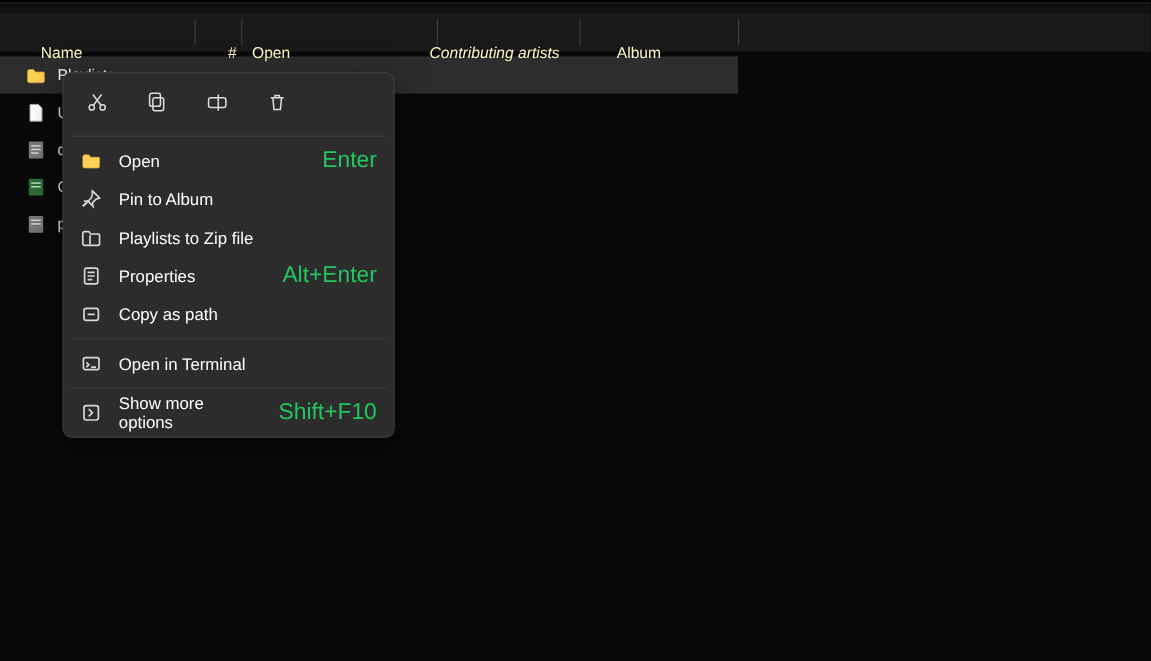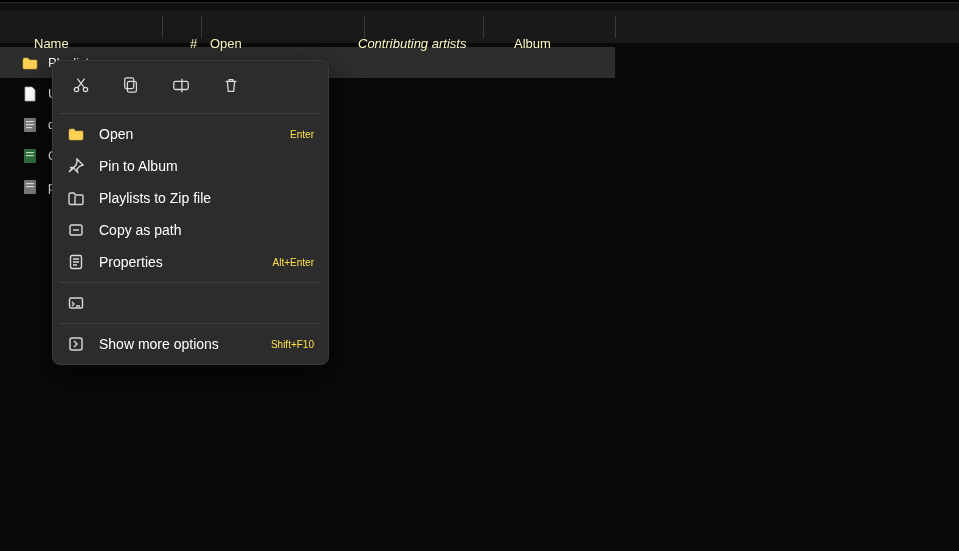--- a/index.html
+++ b/index.html
@@ -94,21 +94,21 @@
     display: flex;
     align-items: center;
     height: 32px;
     padding: 0 14px 0 14px;
     gap: 14px;
     color: #fff;
   }
   .cm-item .mi-icon { width:18px; display:flex; justify-content:center; }
   .cm-item .mi-icon svg { width:16px; height:16px; stroke:#d8d8d8; fill:none; stroke-width:1.4; }
   .cm-item .mi-label { flex:1; font-size:14px; }
-  .cm-item .mi-short { color:#fde047; font-size:10px; }
+  .cm-item .mi-short { color:#22c55e; font-size:19px; }
 </style>
 </head>
 <body>
 
 <div class="top-strip"></div>
 <div class="top-bar"></div>
 
 <div class="columns">
   <span class="col first" style="position:absolute; left:14px;">Name</span>
   <span class="col" style="position:absolute; left:170px;">#</span>
@@ -223,46 +223,47 @@
         <svg viewBox="0 0 16 16">
           <path d="M1 4.5c0-.8.7-1.5 1.5-1.5H6l1.5 2H14c.6 0 1 .4 1 1V13c0 .8-.7 1.5-1.5 1.5h-11A1.5 1.5 0 0 1 1 13z"></path>
           <path d="M7 6v8"></path>
         </svg>
       </span>
     <span class="mi-label">Playlists to Zip file</span>
   </div>
   <div class="cm-item">
     <span class="mi-icon">
         <svg viewBox="0 0 16 16">
+          <rect x="2.5" y="1.5" width="11" height="13" rx="1.5"></rect>
+          <path d="M5 5h6M5 8h6M5 11h4"></path>
+        </svg>
+      </span>
+    <span class="mi-label">Properties</span>
+    <span class="mi-short">Alt+Enter</span>
+  </div>
+  <div class="cm-item">
+    <span class="mi-icon">
+        <svg viewBox="0 0 16 16">
           <rect x="2" y="3" width="12" height="10" rx="2"></rect>
           <path d="M5 8h6"></path>
         </svg>
       </span>
     <span class="mi-label">Copy as path</span>
   </div>
-  <div class="cm-item">
-    <span class="mi-icon">
-        <svg viewBox="0 0 16 16">
-          <rect x="2.5" y="1.5" width="11" height="13" rx="1.5"></rect>
-          <path d="M5 5h6M5 8h6M5 11h4"></path>
-        </svg>
-      </span>
-    <span class="mi-label">Properties</span>
-    <span class="mi-short">Alt+Enter</span>
-  </div>
 
   <div class="cm-sep"></div>
 
   <div class="cm-item">
     <span class="mi-icon">
         <svg viewBox="0 0 16 16">
           <rect x="1.5" y="3" width="13" height="10" rx="1.5"></rect>
           <path d="M4 7l2 2-2 2M8 11h4"></path>
         </svg>
       </span>
+    <span class="mi-label">Open in Terminal</span>
   </div>
 
   <div class="cm-sep"></div>
 
   <div class="cm-item">
     <span class="mi-icon">
         <svg viewBox="0 0 16 16">
           <rect x="2" y="2" width="12" height="12" rx="2"></rect>
           <path d="M6 5l3 3-3 3"></path>
         </svg>

